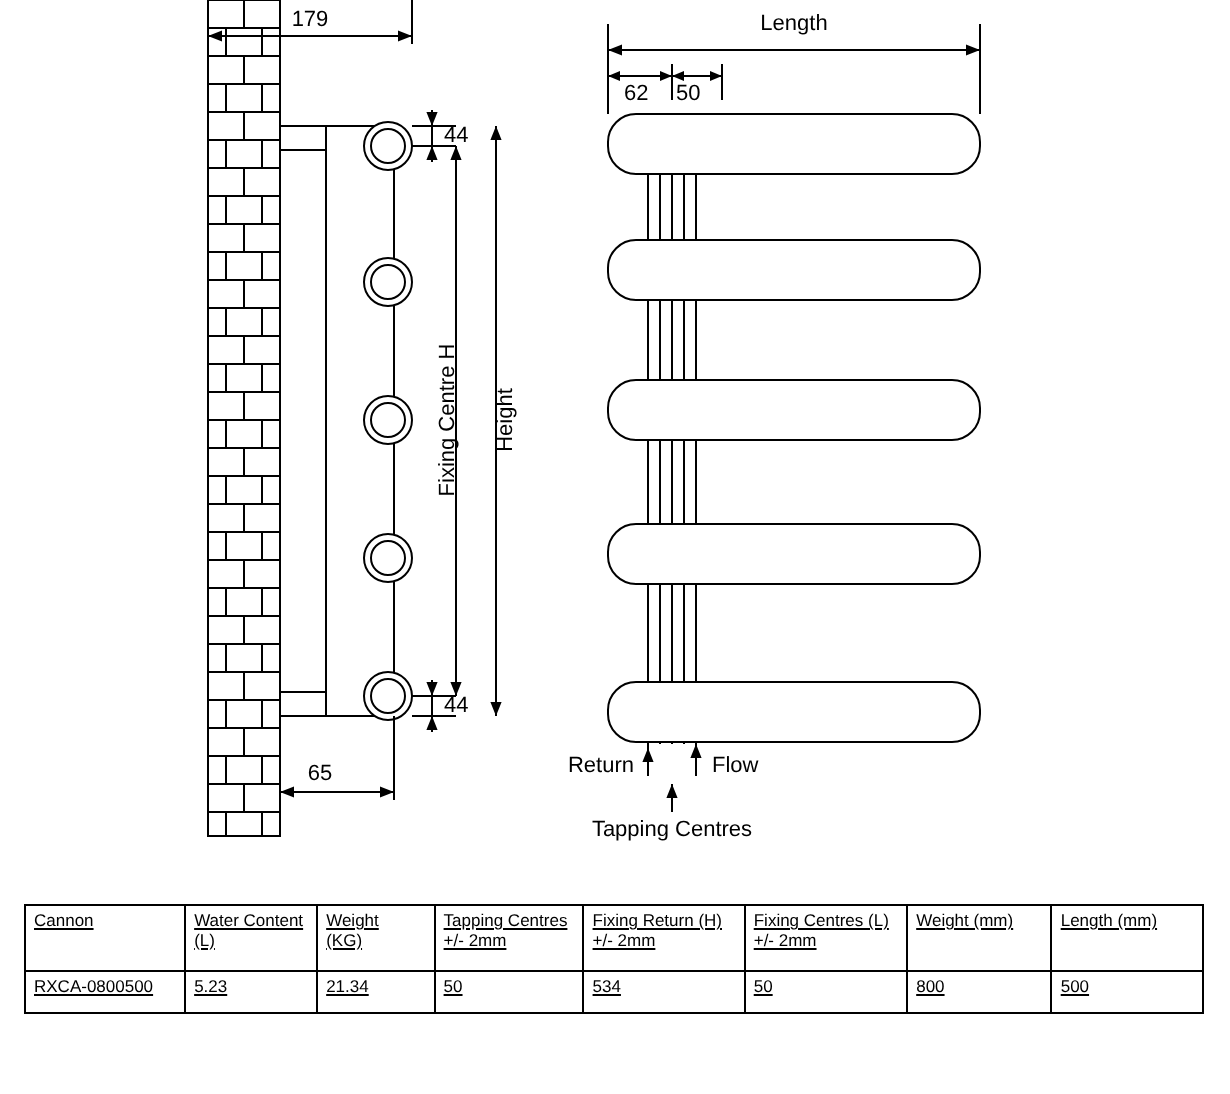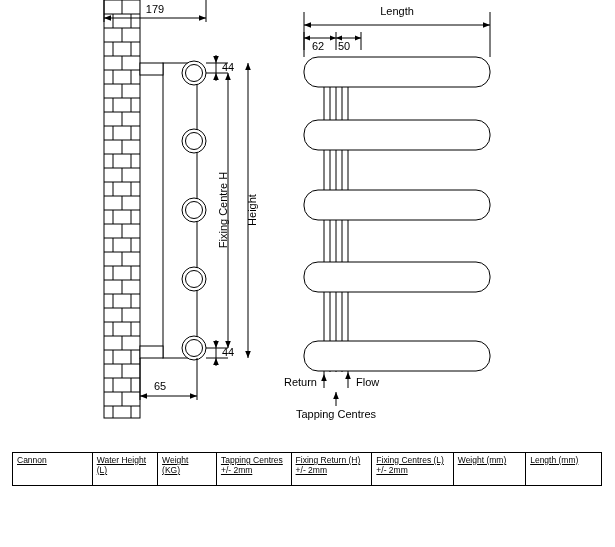--- a/index.html
+++ b/index.html
@@ -275,21 +275,21 @@
 
   </svg>
 
   <table id="spec-table">
     <thead>
       <tr>
         <th class="col0">
           <span>Cannon</span>
         </th>
         <th class="col1">
-          <span>Water Height</span><br>
+          <span>Water Content</span><br>
           <span>(L)</span>
         </th>
         <th class="col2">
           <span>Weight</span><br>
           <span>(KG)</span>
         </th>
         <th class="col3">
           <span>Tapping Centres</span><br>
           <span>+/- 2mm</span>
         </th>
@@ -303,16 +303,26 @@
         </th>
         <th class="col6">
           <span>Weight (mm)</span>
         </th>
         <th class="col7">
           <span>Length (mm)</span>
         </th>
       </tr>
     </thead>
     <tbody>
+      <tr>
+        <td>RXCA-0800500</td>
+        <td>5.23</td>
+        <td>21.34</td>
+        <td>50</td>
+        <td>534</td>
+        <td>50</td>
+        <td>800</td>
+        <td>500</td>
+      </tr>
     </tbody>
   </table>
 
 </div>
 
 </body></html>

